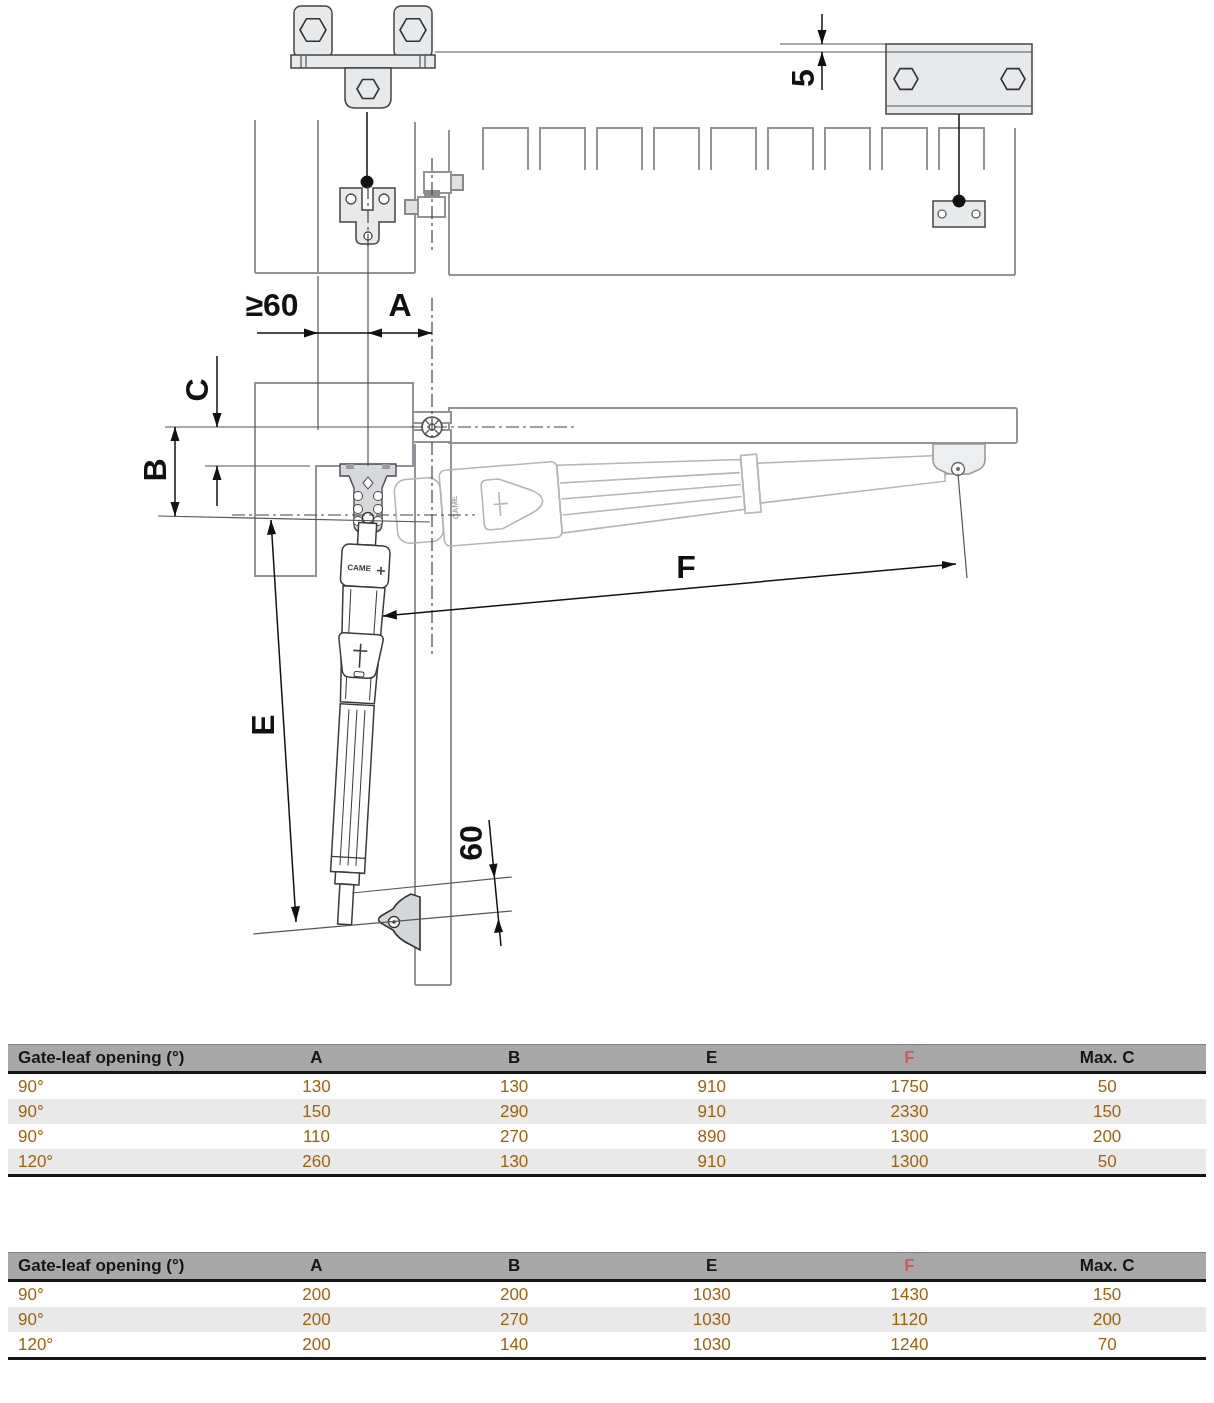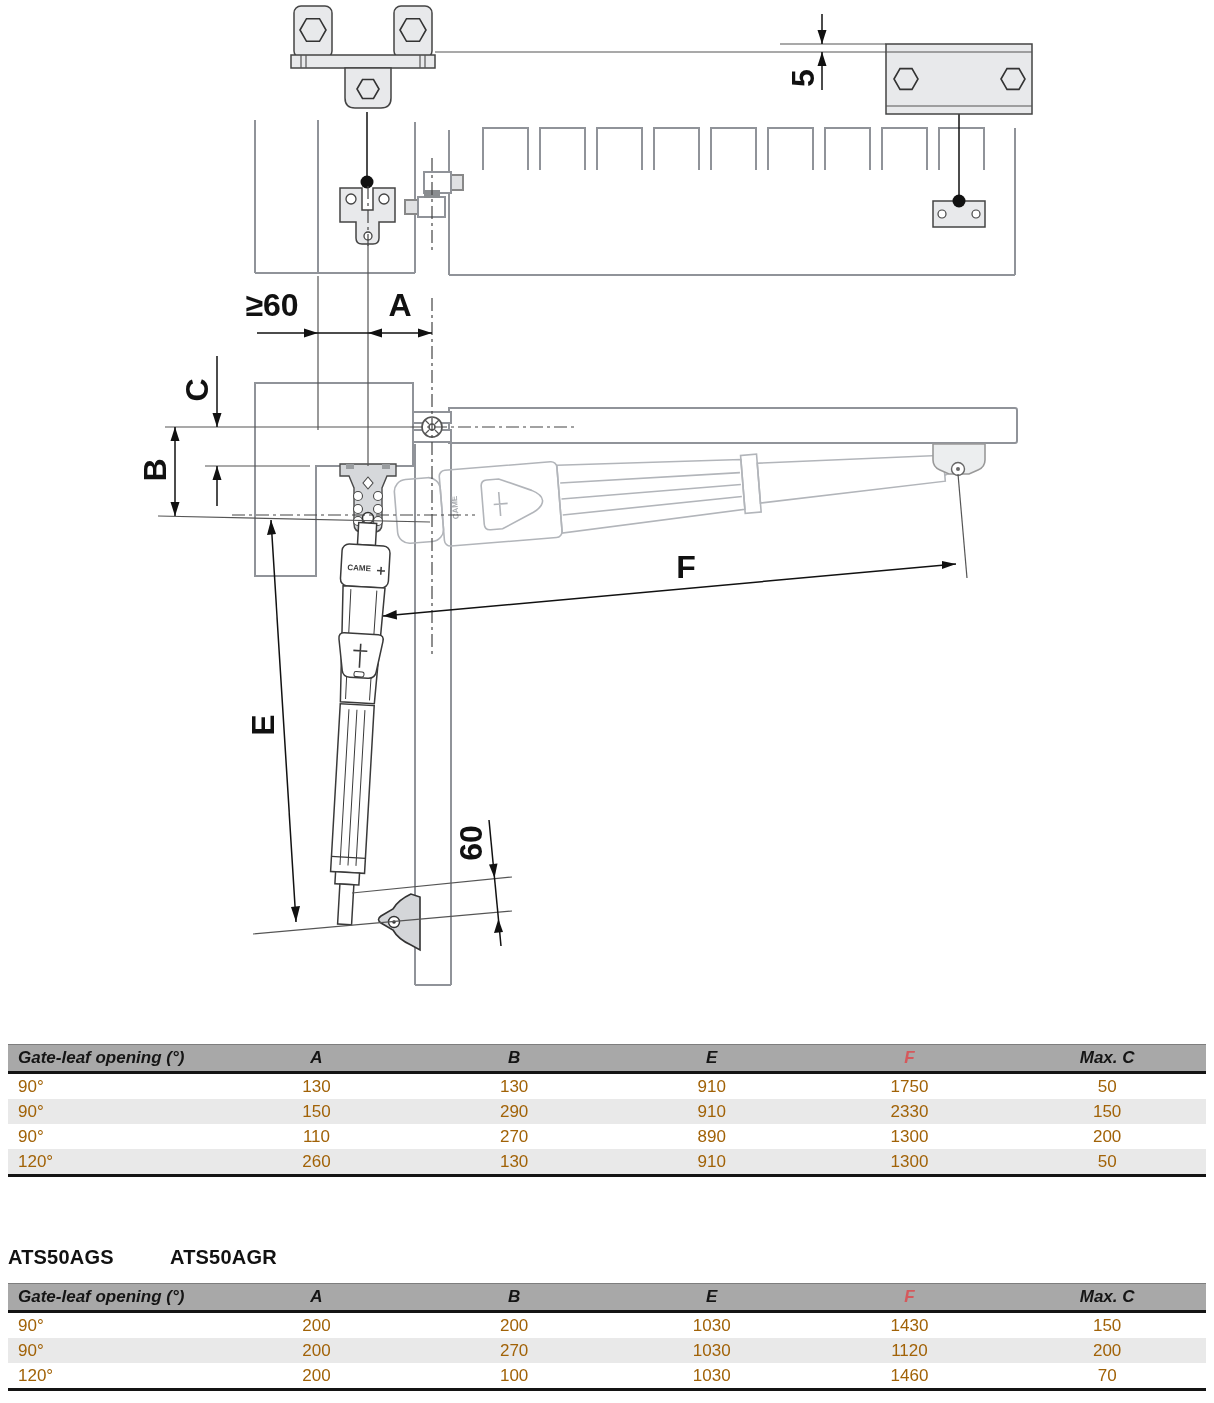--- a/index.html
+++ b/index.html
@@ -13,21 +13,21 @@
   .sec{position:absolute;left:8px;width:1198px;}
   .sec1{top:1030px;}
   .sec2{top:1238px;}
   .model-titles{padding-top:8px;font-size:20px;font-weight:bold;color:#111;letter-spacing:.2px;}
   .model-titles .m0{display:inline-block;width:162px;}
   table{border-collapse:collapse;table-layout:fixed;width:100%;margin-top:14px;
         border-bottom:3px solid #141414;font-size:17px;}
   col.c0{width:17.5%;}
   col.cn{width:16.5%;}
   thead th{background:var(--header-bg);border-top:1.5px solid #7e7e7e;border-bottom:3px solid #141414;
-           height:26px;font-weight:bold;color:#151515;text-align:center;padding:0;font-style:italic;}
+           height:26px;font-weight:bold;color:#151515;text-align:center;padding:0;}
   thead th.c0{text-align:left;padding-left:10px;}
   thead th.f{color:var(--accent-red);}
   tbody td{height:25px;padding:0;text-align:center;color:#a16207;}
   tbody td.c0{text-align:left;padding-left:10px;}
   tbody tr:nth-child(even){background:var(--row-alt);}
   
   .sgray{stroke:var(--line-gray);stroke-width:2;fill:none;}
   .sthin{stroke:#555;stroke-width:1.2;fill:none;}
   .sdark{stroke:#3a3a3a;stroke-width:1.5;fill:#fff;}
   .sdet{stroke:#444;stroke-width:1.5;fill:var(--fill-light);}
@@ -294,23 +294,20 @@
         <td>130</td>
         <td>910</td>
         <td>1300</td>
         <td>50</td>
       </tr>
     </tbody>
   </table>
 </section>
 
 <section class="sec sec2">
-  <div class="model-titles">
-    <span class="m0">ATS50AGS</span><span>ATS50AGR</span>
-  </div>
   <table>
     <colgroup>
           <col class="c0">
           <col class="cn">
           <col class="cn">
           <col class="cn">
           <col class="cn">
           <col class="cn">
         </colgroup>
     <thead>
@@ -336,22 +333,22 @@
         <td class="c0">90°</td>
         <td>200</td>
         <td>270</td>
         <td>1030</td>
         <td>1120</td>
         <td>200</td>
       </tr>
       <tr>
         <td class="c0">120°</td>
         <td>200</td>
-        <td>100</td>
+        <td>140</td>
         <td>1030</td>
-        <td>1460</td>
+        <td>1240</td>
         <td>70</td>
       </tr>
     </tbody>
   </table>
 </section>
 
 </div>
 
 </body></html>

